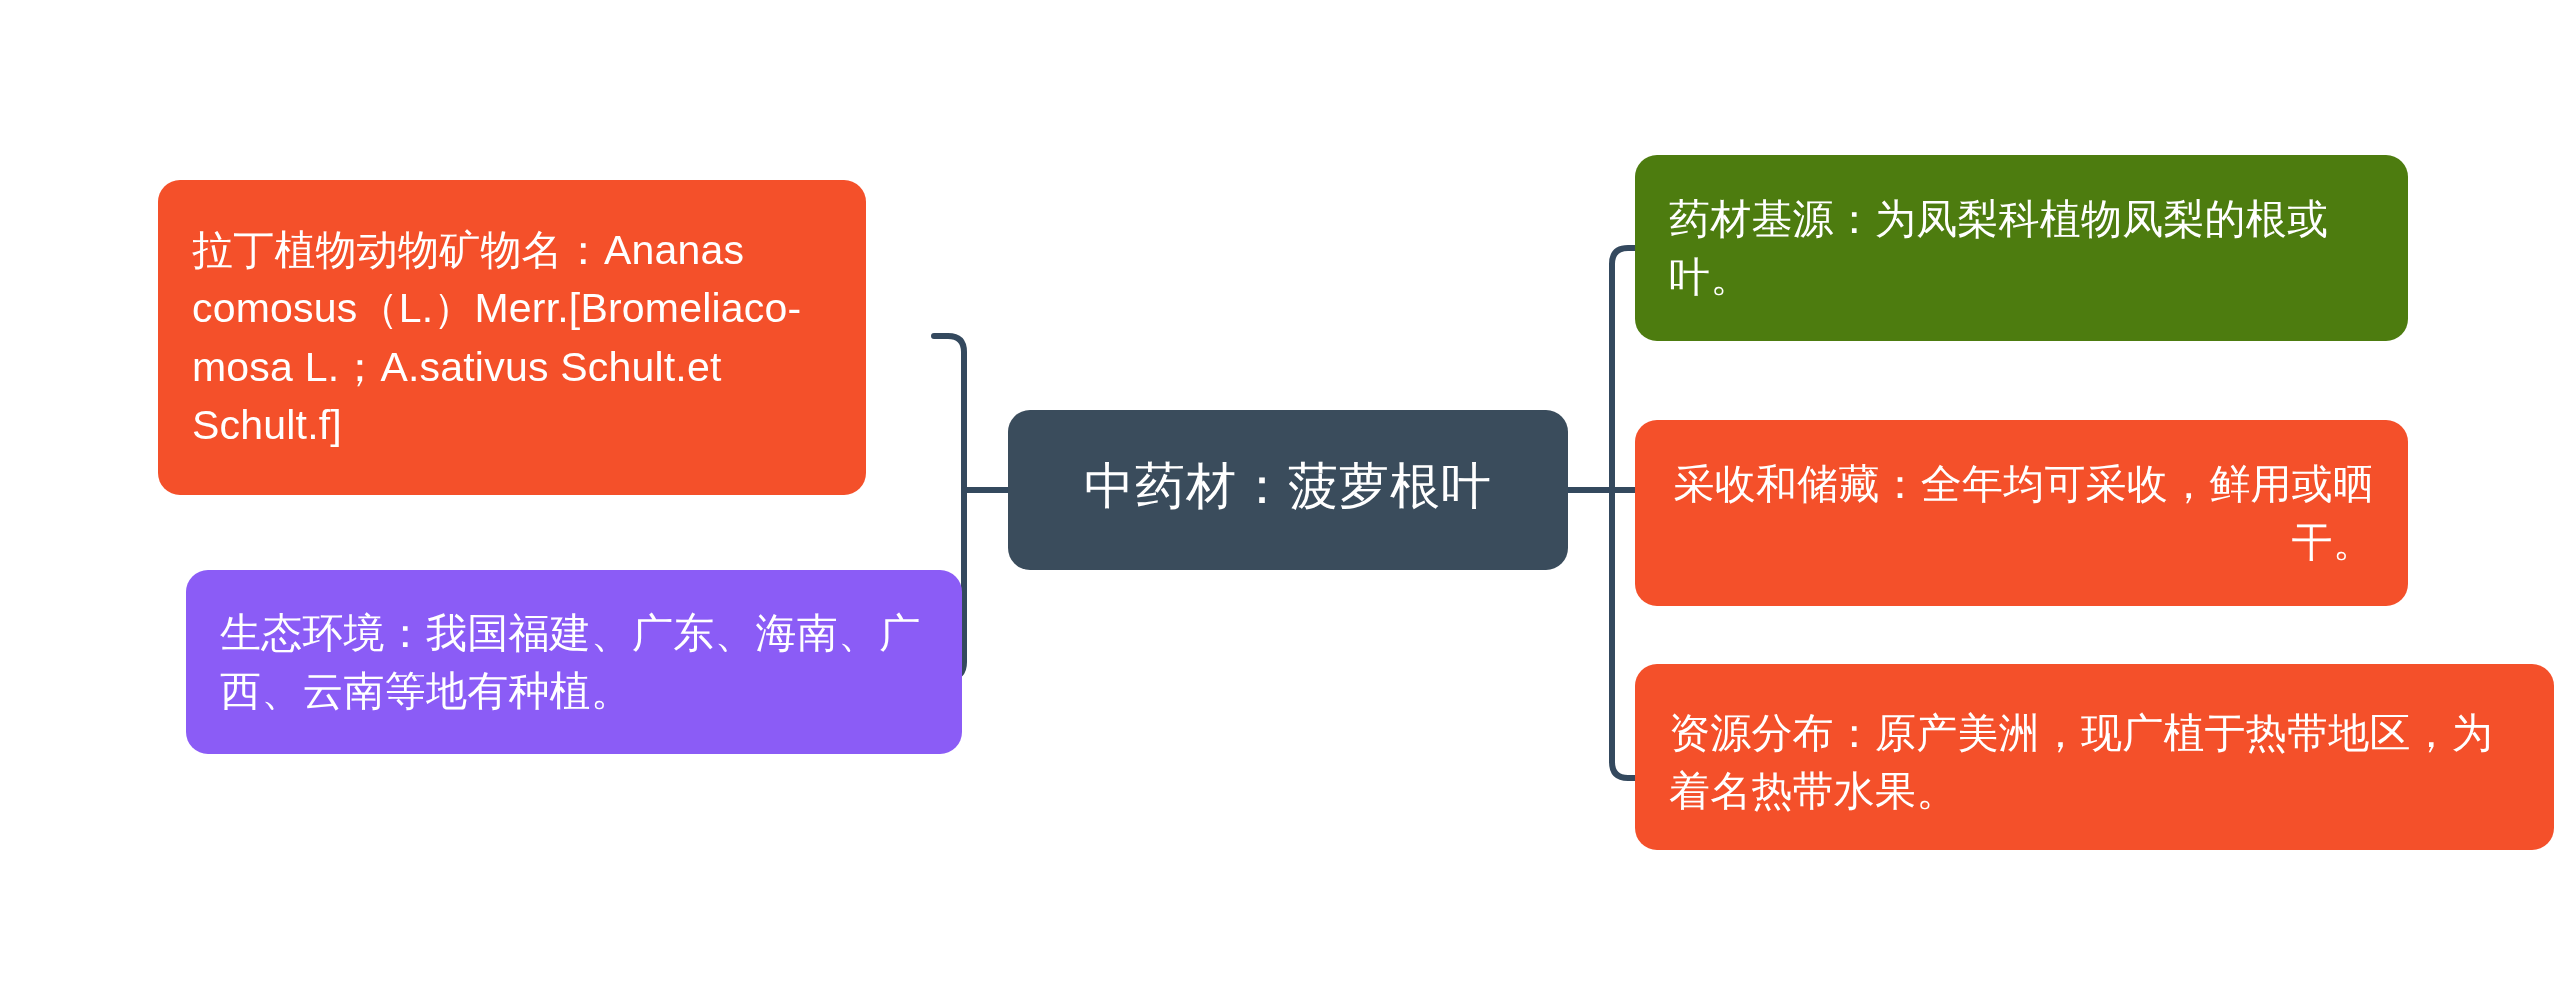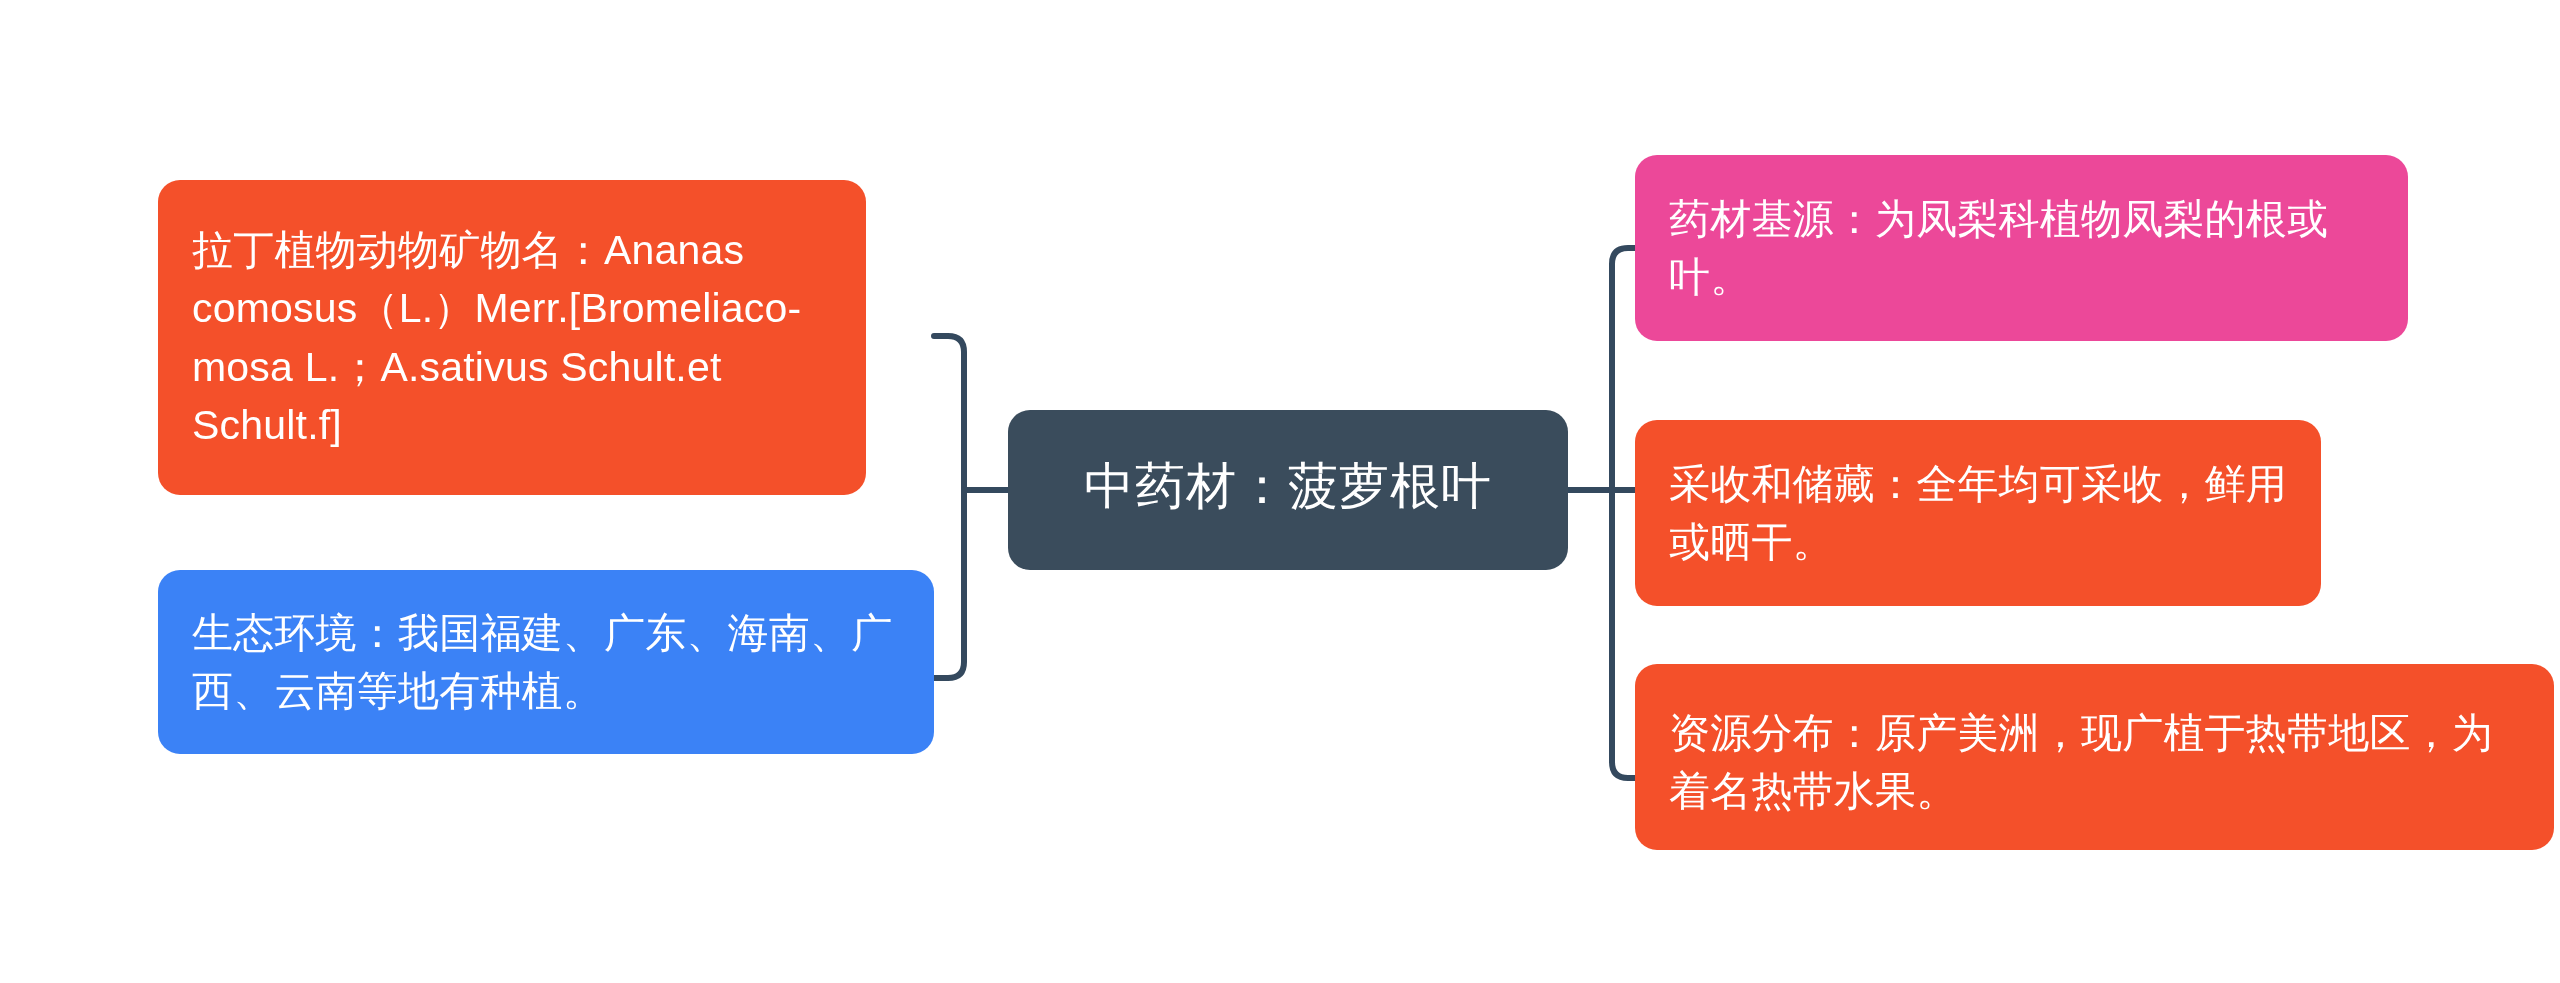--- a/index.html
+++ b/index.html
@@ -79,21 +79,21 @@
     line-height: 1.2;
     text-align: center;
     letter-spacing: 1px;
   }
 
   
   #node-latin-name   { left: 158px;  top: 180px;  width: 708px;  height: 315px; }
   #node-ecology      { left: 158px;  top: 570px;  width: 776px;  height: 184px; }
   #central-node      { left: 1008px; top: 410px;  width: 560px;  height: 160px; }
   #node-source       { left: 1635px; top: 155px;  width: 773px;  height: 186px; }
-  #node-harvest      { left: 1635px; top: 420px;  width: 686px;  height: 186px; }
+  #node-harvest      { left: 1635px; top: 420px;  width: 773px;  height: 186px; text-align: right; }
   #node-distribution { left: 1635px; top: 664px;  width: 919px;  height: 186px; align-items: flex-end; }
 </style>
 </head>
 <body>
 
 <div id="mindmap-root" style="background: rgb(255, 255, 255);">
 
   <svg id="connector-layer" viewBox="0 0 2560 983" width="2560" height="983" xmlns="http://www.w3.org/2000/svg">
 
     <line x1="1008" y1="490" x2="964" y2="490" stroke="#34495e"></line>
@@ -110,29 +110,29 @@
 
     <path d="M1612,490 L1612,264 Q1612,248 1628,248 L1635,248" stroke="#34495e"></path>
     <line x1="1612" y1="490" x2="1635" y2="490" stroke="#34495e"></line>
     <path d="M1612,490 L1612,762 Q1612,778 1628,778 L1635,778" stroke="#34495e"></path>
   </svg>
 
   <div class="node branch-node" id="node-latin-name" style="background: rgb(244, 80, 42);">
     <span class="node-text" style="color: rgb(255, 255, 255);">拉丁植物动物矿物名：Ananas comosus（L.）Merr.[Bromeliaco-mosa L.；A.sativus Schult.et Schult.f]</span>
   </div>
 
-  <div class="node branch-node" id="node-ecology" style="background: #3b82f6;">
+  <div class="node branch-node" id="node-ecology" style="background: #8b5cf6; margin-left: 28px;">
     <span class="node-text" style="color: rgb(255, 255, 255);">生态环境：我国福建、广东、海南、广西、云南等地有种植。</span>
   </div>
 
   <div class="node" id="central-node" style="background: rgb(58, 76, 92);">
     <span class="node-text" style="color: rgb(255, 255, 255); font-family: Liberation Mono, monospace;">中药材：菠萝根叶</span>
   </div>
 
-  <div class="node branch-node" id="node-source" style="background: #ec4899;">
+  <div class="node branch-node" id="node-source" style="background: #4d7c0f;">
     <span class="node-text" style="color: rgb(255, 255, 255);">药材基源：为凤梨科植物凤梨的根或叶。</span>
   </div>
 
   <div class="node branch-node" id="node-harvest" style="background: rgb(244, 80, 42);">
     <span class="node-text" style="color: rgb(255, 255, 255);">采收和储藏：全年均可采收，鲜用或晒干。</span>
   </div>
 
   <div class="node branch-node" id="node-distribution" style="background: rgb(244, 80, 42);">
     <span class="node-text" style="color: rgb(255, 255, 255);">资源分布：原产美洲，现广植于热带地区，为着名热带水果。</span>
   </div>

